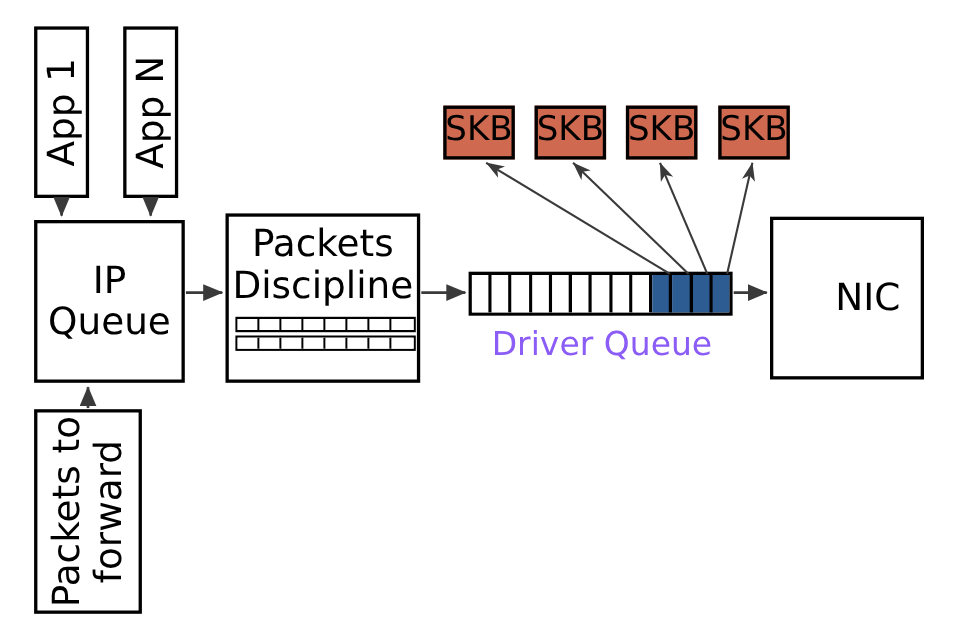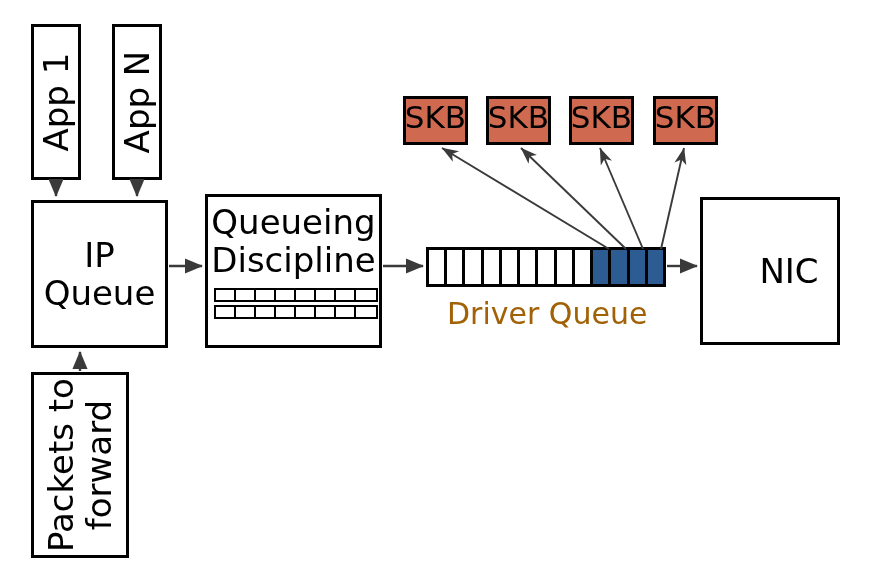--- a/index.html
+++ b/index.html
@@ -90,21 +90,21 @@
   .qd-row .qcell {
     box-sizing: border-box;
     width: 20px;
     border-right: 2px solid #000000;
     background: #ffffff;
   }
   .qd-row .qcell:last-child { border-right: none; }
   .caption {
     position: absolute;
     font-size: 30px;
-    color: #a16207;
+    color: #8b5cf6;
     white-space: nowrap;
   }
   svg.overlay {
     position: absolute;
     left: 0;
     top: 0;
     width: 881px;
     height: 580px;
     pointer-events: none;
   }
@@ -126,21 +126,21 @@
     <span class="plain-label">IP
 Queue</span>
   </div>
 
   <div class="box" id="pktfwd" style="left:31px; top:372px; width:98px; height:186px;">
     <span class="vbox-label two-line">Packets to
 forward</span>
   </div>
 
   <div class="box" id="qdisc" style="left:205px; top:194px; width:177px; height:154px; align-items:flex-start; padding-top:6px;">
-    <span class="plain-label">Queueing
+    <span class="plain-label">Packets
 Discipline</span>
   </div>
   <div class="qd-grid" id="qd-grid" style="left:214px; top:288px;">
     <div class="qd-row">
       <div class="qcell"></div>
       <div class="qcell"></div>
       <div class="qcell"></div>
       <div class="qcell"></div>
       <div class="qcell"></div>
       <div class="qcell"></div>

